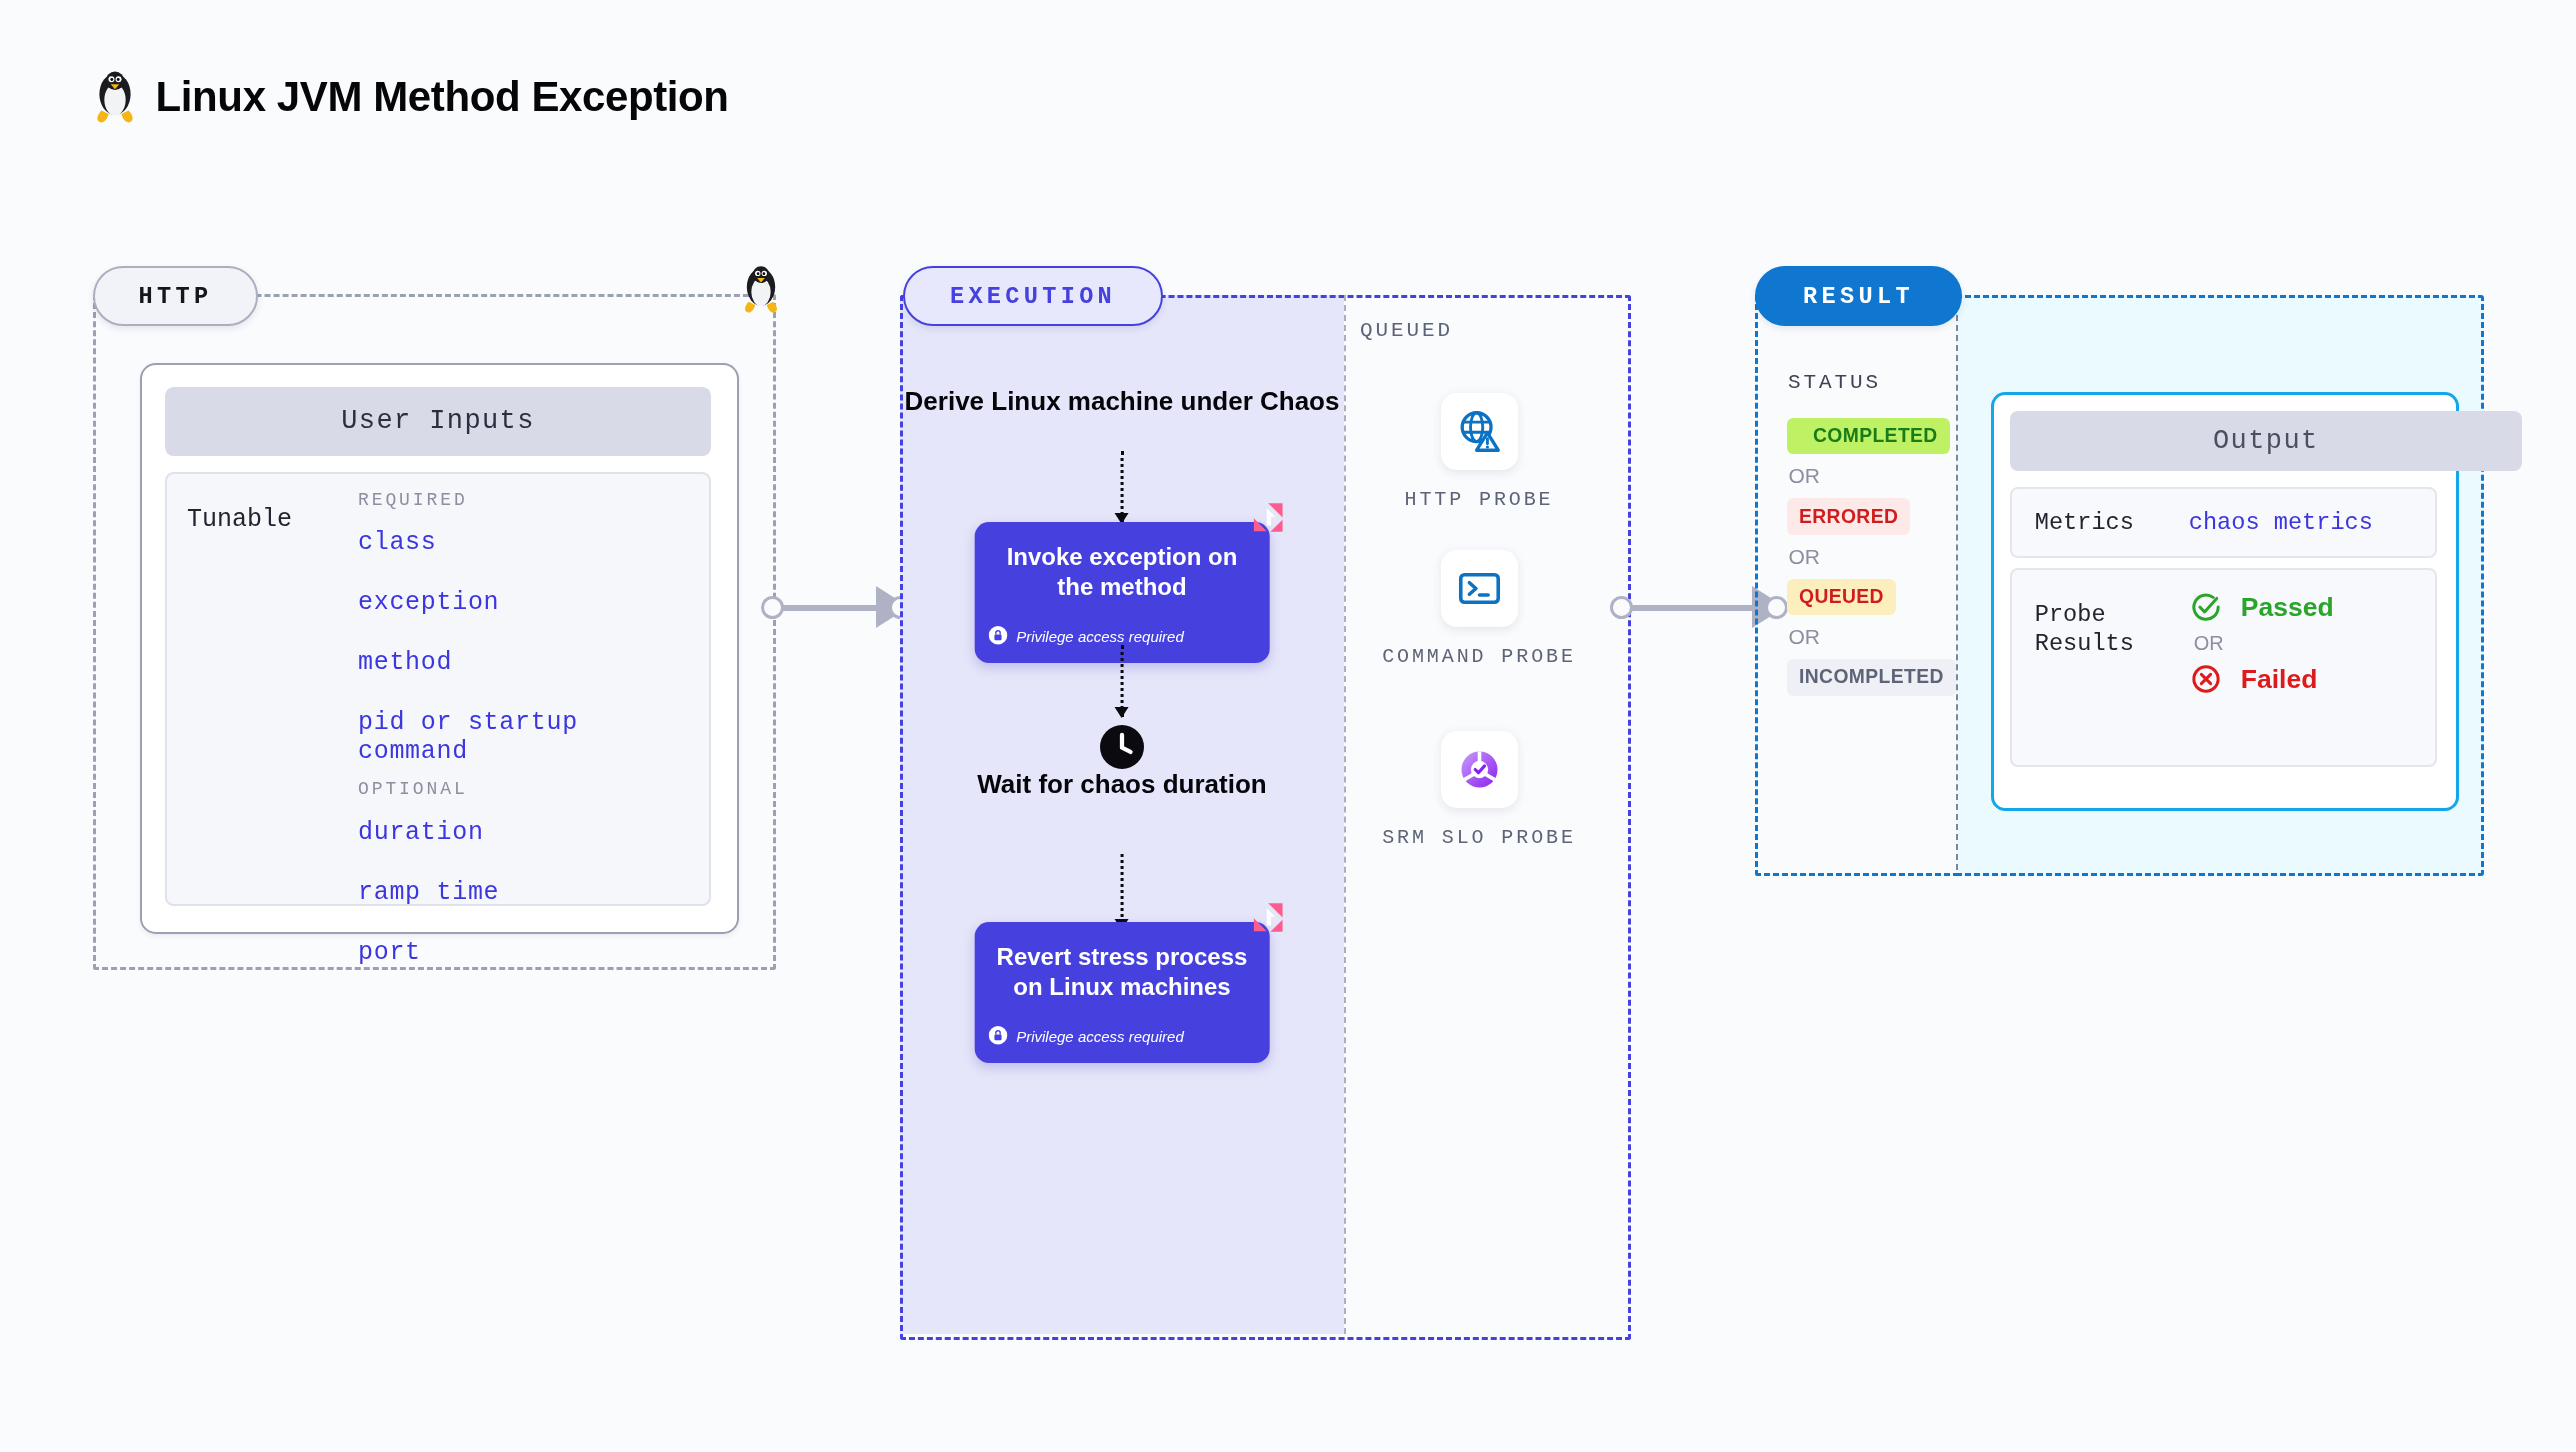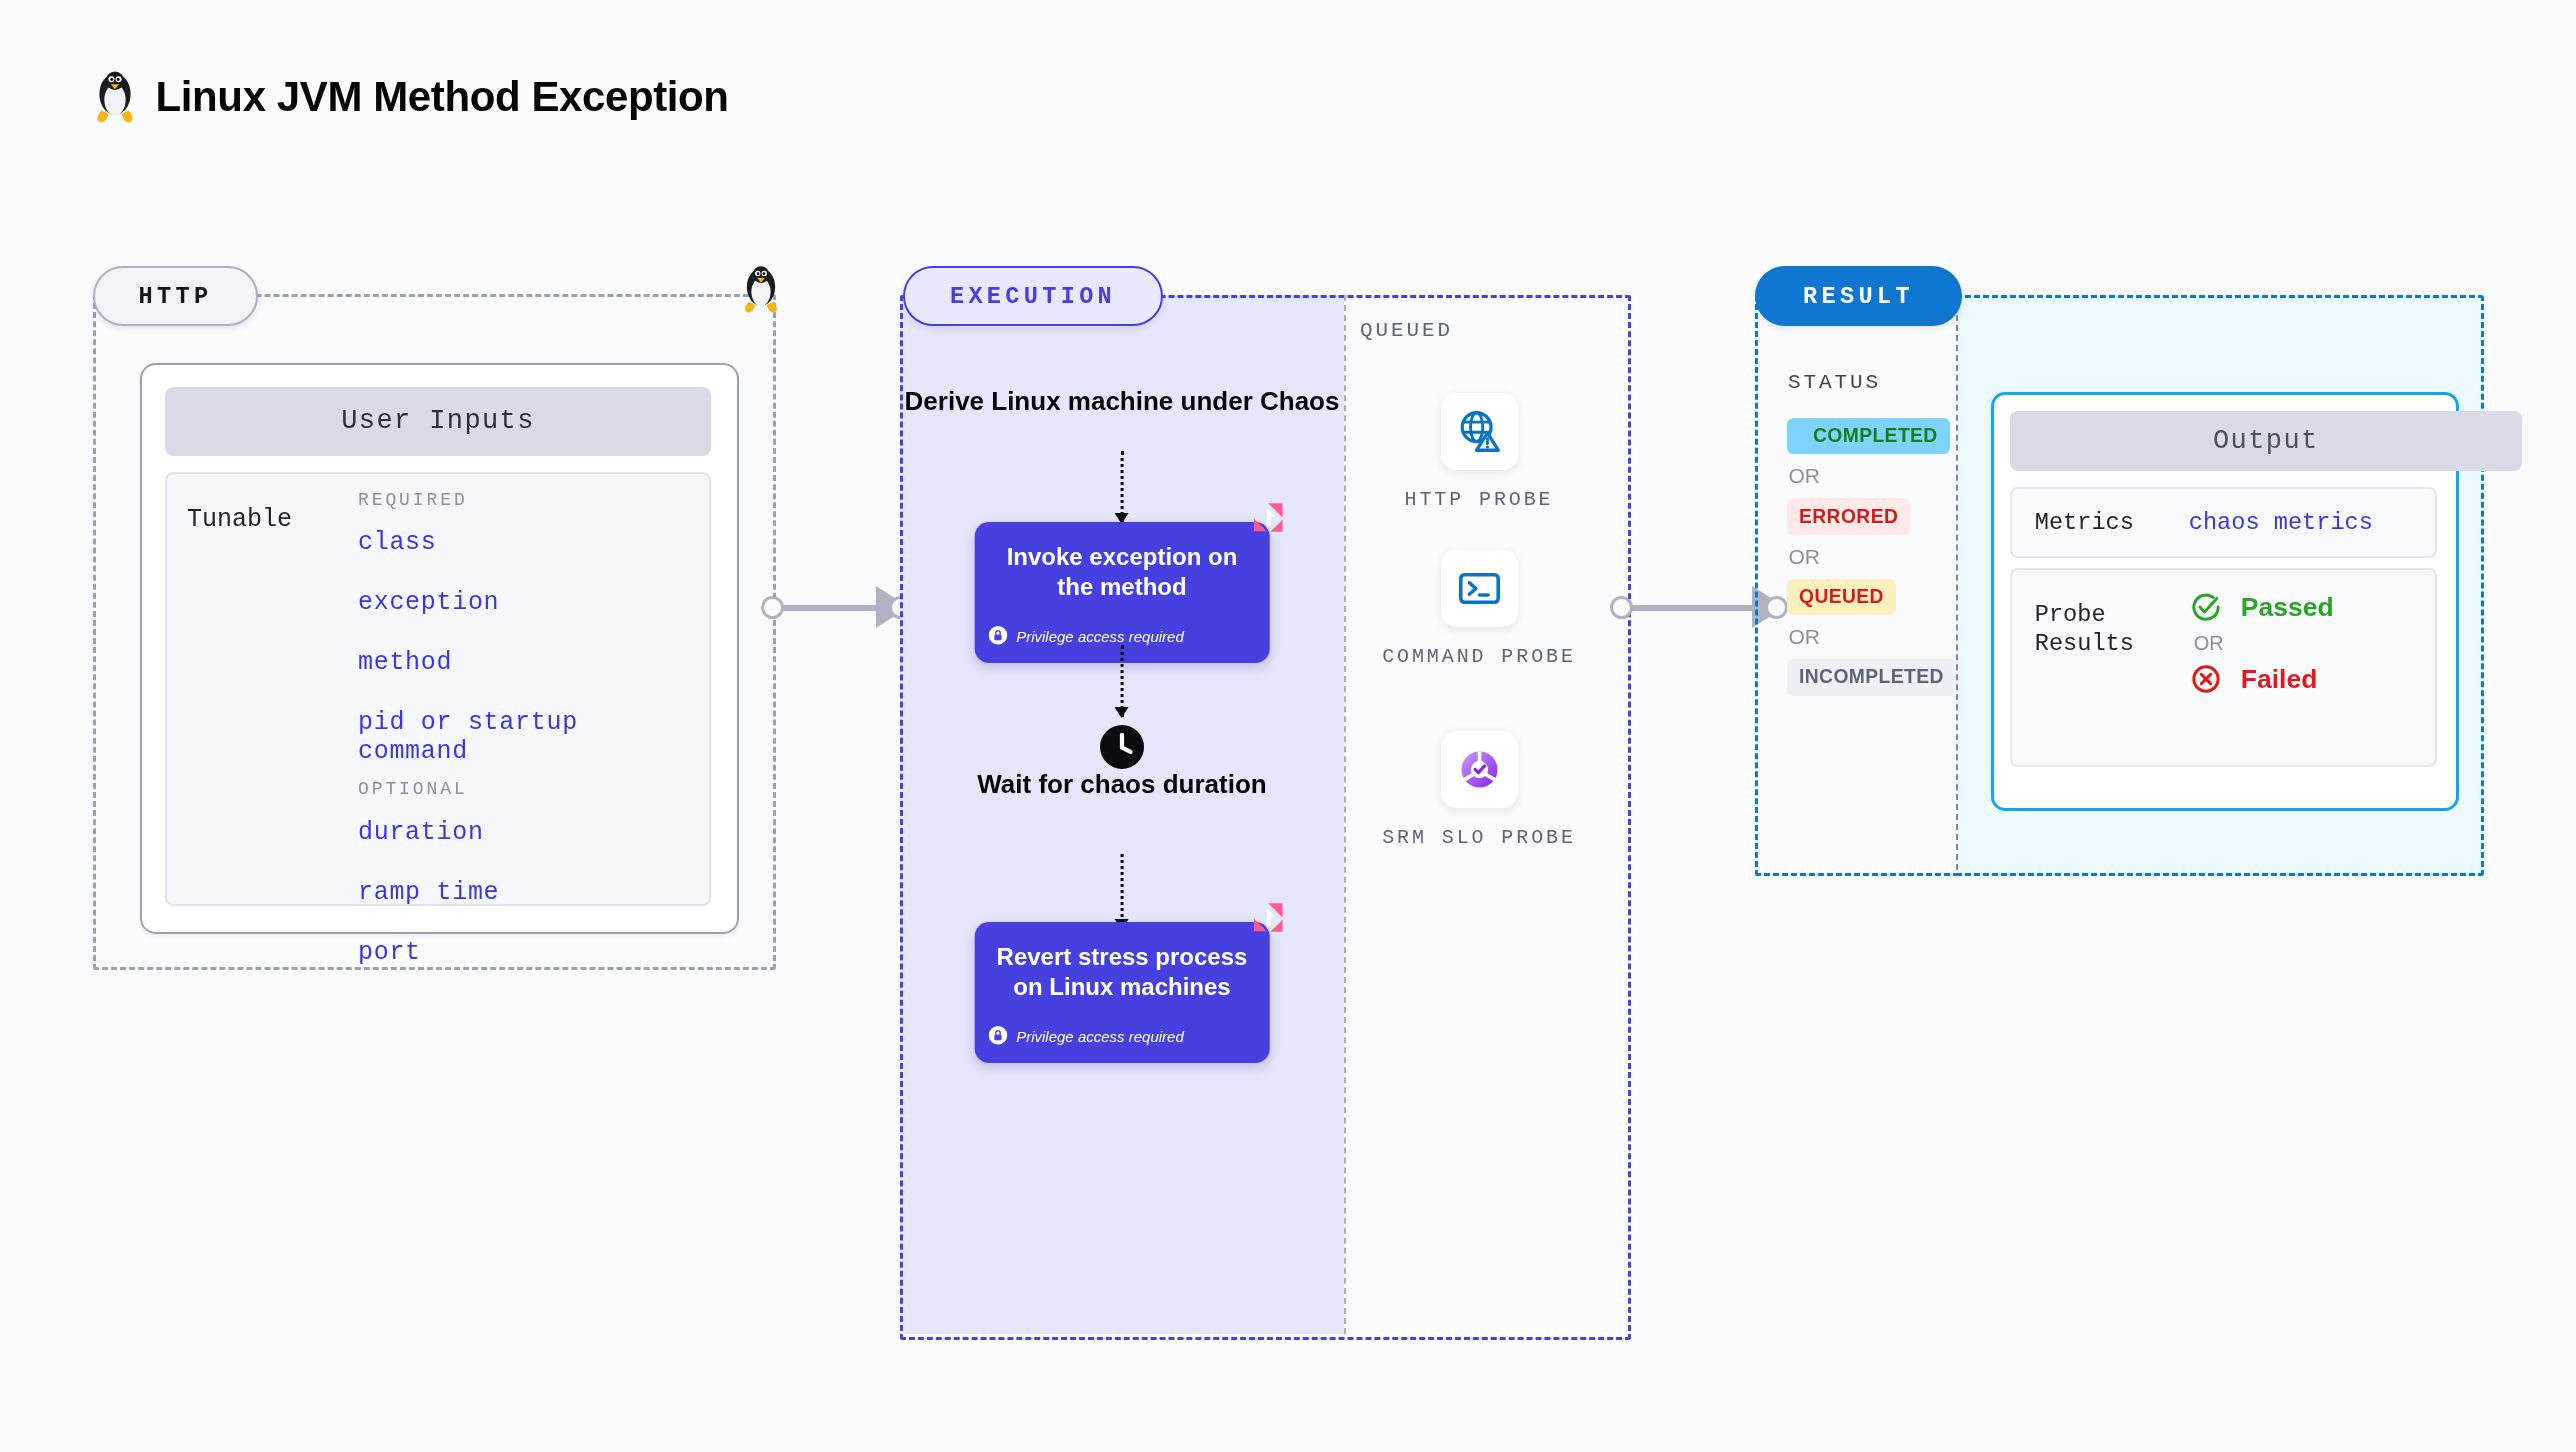--- a/index.html
+++ b/index.html
@@ -454,21 +454,21 @@
   <div class="conn-dot" style="left:155px;"></div>
 </div>
 
 <div id="result-output-region"></div>
 <div id="result-status-col"></div>
 <div id="status-col-divider"></div>
 <div id="result-pill" class="stage-pill">RESULT</div>
 <div id="status-label">STATUS</div>
 
 <div class="status-stack">
-  <div><span class="status-badge" style="background:#7dd3fc;color:#197c19;padding-left:26px;">COMPLETED</span></div>
+  <div><span class="status-badge" style="background:#bef264;color:#197c19;padding-left:26px;">COMPLETED</span></div>
   <div class="or-text">OR</div>
   <div><span class="status-badge" style="background:#fde9e8;color:#cf1d1d;">ERRORED</span></div>
   <div class="or-text">OR</div>
   <div><span class="status-badge" style="background:#fdeebe;color:#cf1d1d;">QUEUED</span></div>
   <div class="or-text">OR</div>
   <div><span class="status-badge" style="background:#eef0f5;color:#5d6478;">INCOMPLETED</span></div>
 </div>
 
 <div id="output-card">
   <div id="output-header">Output</div>

